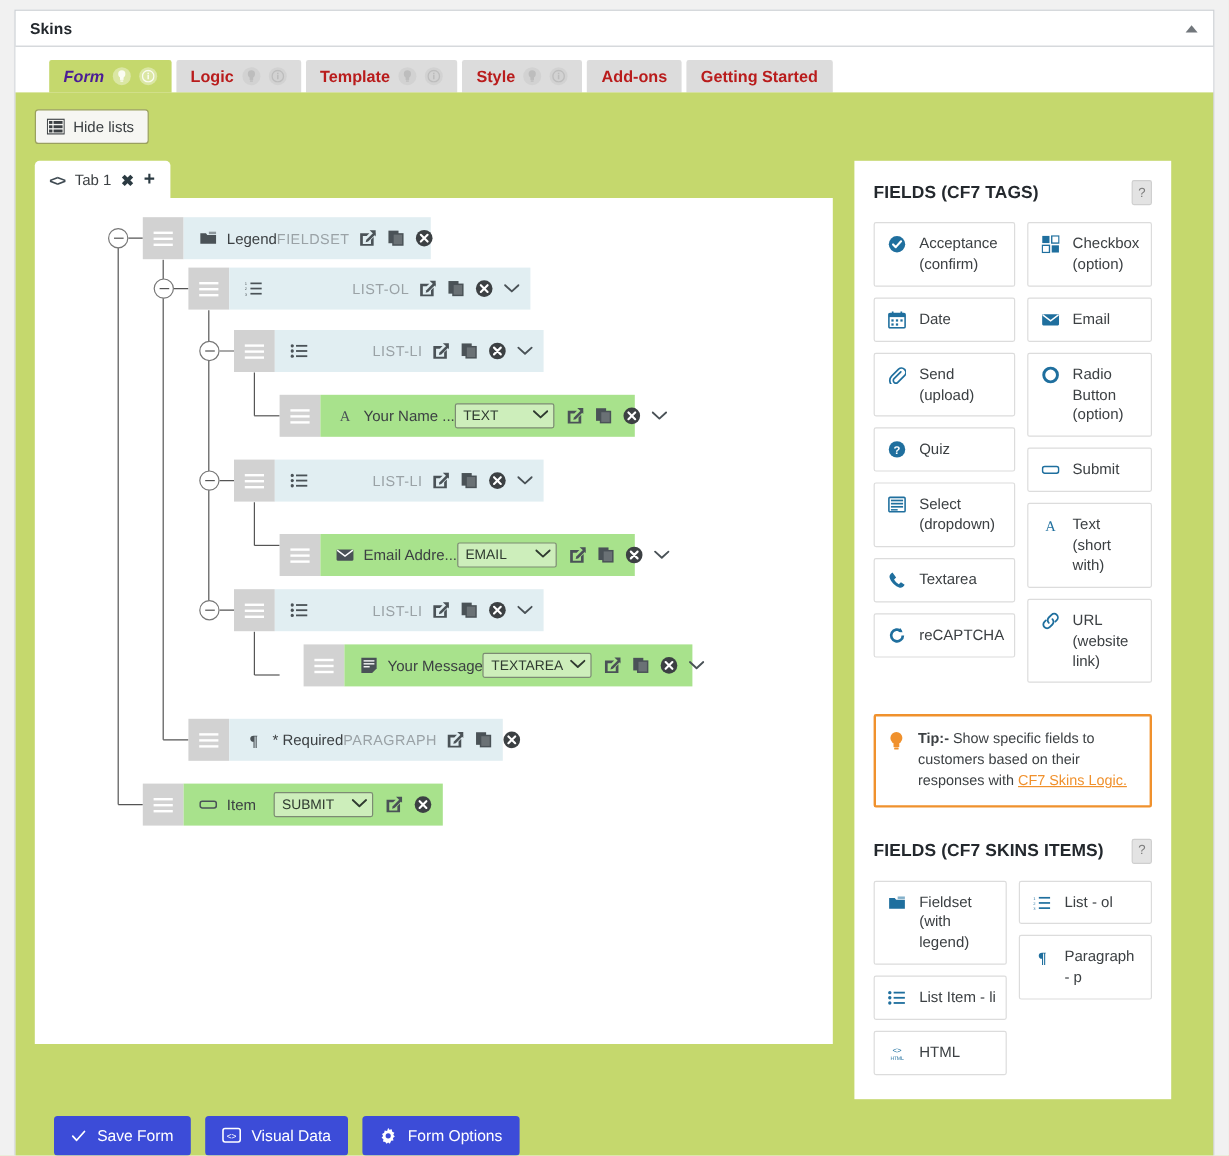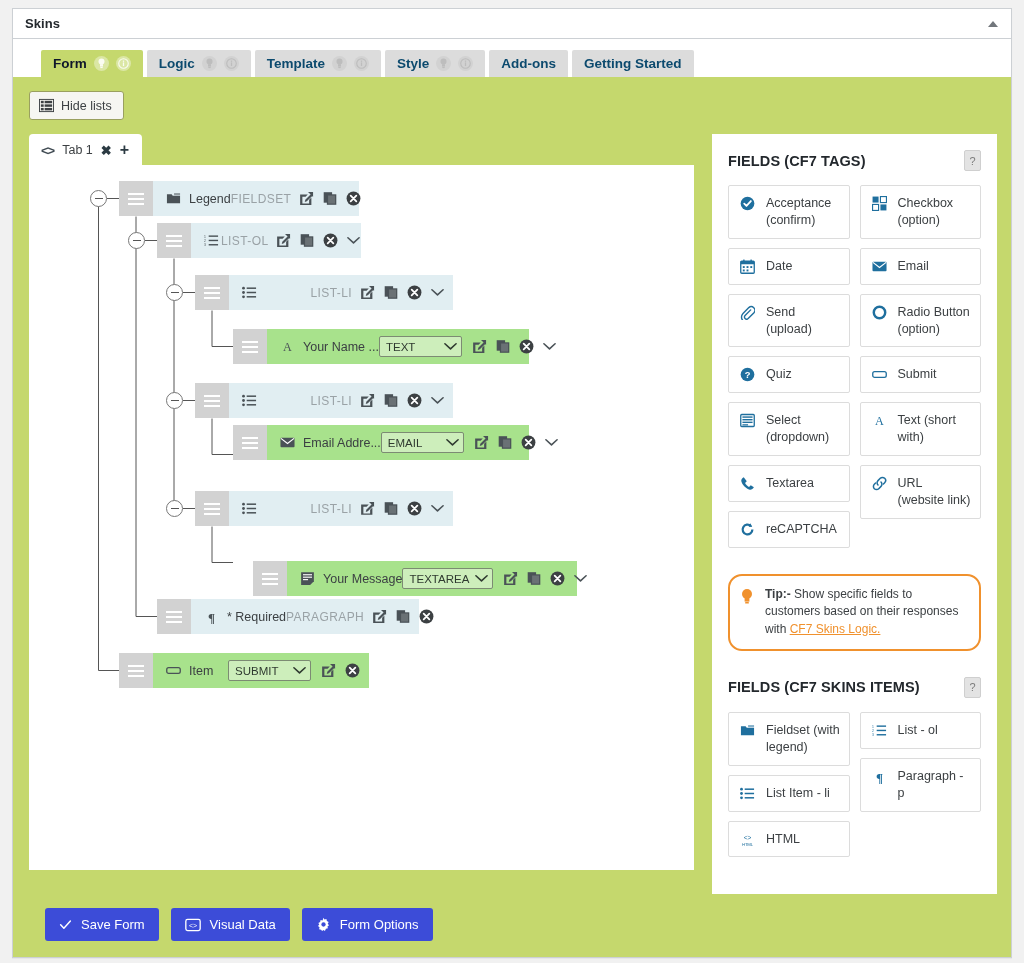--- a/index.html
+++ b/index.html
@@ -32,27 +32,27 @@
   .mb-body { padding: 0; }
 
   
   .tabstrip {
     display: flex; align-items: flex-end; gap: 4px;
     padding: 8px 0 0 28px; background: #fff; height: 38px;
     border-bottom: none;
   }
   .tab {
     display: flex; align-items: center; gap: 7px;
-    background: #dcdcdc; color: #0c4a6e;
+    background: #dcdcdc; color: #b91c1c;
     font-size: 13.5px; font-weight: bold;
     padding: 0 12px; height: 27px; line-height: 27px;
     border-radius: 2px 2px 0 0; cursor: pointer;
     white-space: nowrap;
   }
-  .tab.active { background: #c5d86d; color: #0f172a; }
+  .tab.active { background: #c5d86d; color: #4c1d95; font-style: italic; }
   .tab .tico {
     width: 15px; height: 15px; border-radius: 50%;
     display:flex; align-items:center; justify-content:center;
     font-size: 9px; flex: none;
   }
   .tab .tico.bulb { background: rgba(255,255,255,.38); color: rgba(255,255,255,.85); }
   .tab .tico.info { background: rgba(255,255,255,.38); color: rgba(255,255,255,.85); }
   .tab:not(.active) .tico.bulb, .tab:not(.active) .tico.info { background: #d2d2d2; color: #bdbdbd; }
   .tab .tico svg { display:block; }
 
@@ -128,21 +128,21 @@
 
   .collapser {
     position: absolute; width: 17px; height: 17px; border-radius: 50%;
     border: 1px solid #777; background: #fff; display:flex;
     align-items:center; justify-content:center; cursor: pointer; z-index: 3;
   }
   .collapser i { display:block; width: 8px; height: 1px; background: #555; }
 
   
   .sidebar {
-    width: 285px; flex: none; background: #fff; padding: 16px 16px 20px 16px;
+    width: 264px; flex: none; background: #fff; padding: 16px 16px 20px 16px;
     min-height: 760px;
   }
   .sb-head {
     display: flex; align-items: center; justify-content: space-between;
     margin-bottom: 14px;
   }
   .sb-title { font-size: 14.5px; font-weight: bold; color: #23282d; letter-spacing: .1px;}
   .sb-help {
     width: 17px; height: 21px; background: #e3e3e3; border: 1px solid #cfcfcf;
     border-radius: 2px; font-size: 11px; color: #7c7c7c; display:flex;
@@ -154,21 +154,21 @@
     border: 1px solid #dcdcdc; background: #fff; border-radius: 2px;
     display: flex; align-items: flex-start; gap: 10px;
     padding: 9px 8px 9px 10px; font-size: 12.5px; color: #3c4043;
     cursor: pointer; line-height: 1.35; min-height: 34px;
   }
   .fitem .fi { width: 17px; flex: none; color: #1f6f9e; display:flex; align-items:center; justify-content:center; padding-top:1px;}
   .fitem .fi svg { display:block; }
   .fitem .ft { flex: 1; }
 
   .tipbox {
-    border: 2px solid #f0912d; border-radius: 14px; background: #fff;
+    border: 2px solid #f0912d; border-radius: 2px; background: #fff;
     padding: 10px 11px 11px 10px; display: flex; gap: 10px;
     margin-top: 26px; margin-bottom: 26px;
   }
   .tipbox .bulbico { flex: none; width: 15px; color: #f0912d; padding-top: 2px;}
   .tipbox .tiptext { font-size: 12px; color: #3c4043; line-height: 1.45; }
   .tipbox .tiptext b { font-weight: bold; }
   .tipbox a { color: #f0912d; text-decoration: underline; }
 
   
   .footer { display: flex; gap: 12px; padding: 14px 16px 4px 16px; }
@@ -359,21 +359,21 @@
                           <circle cx="8" cy="8" r="7.4" fill="#3c4043"></circle>
                           <path d="M5 5 L11 11 M11 5 L5 11" stroke="#fff" stroke-width="1.9" stroke-linecap="round"></path>
                         </svg>
                       </span>
                     </span>
                   </div>
                 </div>
                 <div class="collapser" style="left: 61px; top: 25px;">
                   <i></i>
                 </div>
-                <div class="node" style="left: 128px; top: 58px; width: 204px;">
+                <div class="node" style="left: 128px; top: 58px; width: 285px;">
                   <div class="grip">
                     <span></span>
                   </div>
                   <div class="body blue">
                     <span class="n-icon">
                       <svg width="15" height="15" viewBox="0 0 16 16">
                         <text x="0" y="5" font-size="3.6" fill="#4a5257" font-family="sans-serif">1</text>
                         <text x="0" y="9.6" font-size="3.6" fill="#4a5257" font-family="sans-serif">2</text>
                         <text x="0" y="14.2" font-size="3.6" fill="#4a5257" font-family="sans-serif">3</text>
                         <rect x="5" y="2.6" width="10" height="1.5" fill="#4a5257"></rect>
@@ -549,21 +549,21 @@
                     <span class="chev" style="margin-left:9px">
                       <svg width="13" height="9" viewBox="0 0 14 9">
                         <path d="M1 1.5 L7 7 L13 1.5" fill="none" stroke="#4a5257" stroke-width="1.7" stroke-linecap="round" stroke-linejoin="round"></path>
                       </svg>
                     </span>
                   </div>
                 </div>
                 <div class="collapser" style="left: 137px; top: 227px;">
                   <i></i>
                 </div>
-                <div class="node" style="left: 204px; top: 260px; width: 296px;">
+                <div class="node" style="left: 204px; top: 280px; width: 296px;">
                   <div class="grip">
                     <span></span>
                   </div>
                   <div class="body green">
                     <span class="n-icon">
                       <svg width="15" height="15" viewBox="0 0 16 16">
                         <rect x="0.5" y="3" width="15" height="10" rx="1" fill="#4a5257"></rect>
                         <path d="M1 3.6 L8 9 L15 3.6" fill="none" stroke="#fff" stroke-width="1.3"></path>
                       </svg>
                     </span>
@@ -644,21 +644,21 @@
                     <span class="chev" style="margin-left:9px">
                       <svg width="13" height="9" viewBox="0 0 14 9">
                         <path d="M1 1.5 L7 7 L13 1.5" fill="none" stroke="#4a5257" stroke-width="1.7" stroke-linecap="round" stroke-linejoin="round"></path>
                       </svg>
                     </span>
                   </div>
                 </div>
                 <div class="collapser" style="left: 137px; top: 335px;">
                   <i></i>
                 </div>
-                <div class="node" style="left: 204px; top: 396px; width: 344px; padding-left: 20px;">
+                <div class="node" style="left: 204px; top: 372px; width: 344px; padding-left: 20px;">
                   <div class="grip">
                     <span></span>
                   </div>
                   <div class="body green">
                     <span class="n-icon">
                       <svg width="15" height="15" viewBox="0 0 16 16">
                         <path d="M1.2 1.2h13.6v9.6l-4 4H1.2z" fill="#4a5257"></path>
                         <rect x="3.2" y="3.4" width="9.6" height="1.2" fill="#fff"></rect>
                         <rect x="3.2" y="6" width="9.6" height="1.2" fill="#fff"></rect>
                         <rect x="3.2" y="8.6" width="5.4" height="1.2" fill="#fff"></rect>

